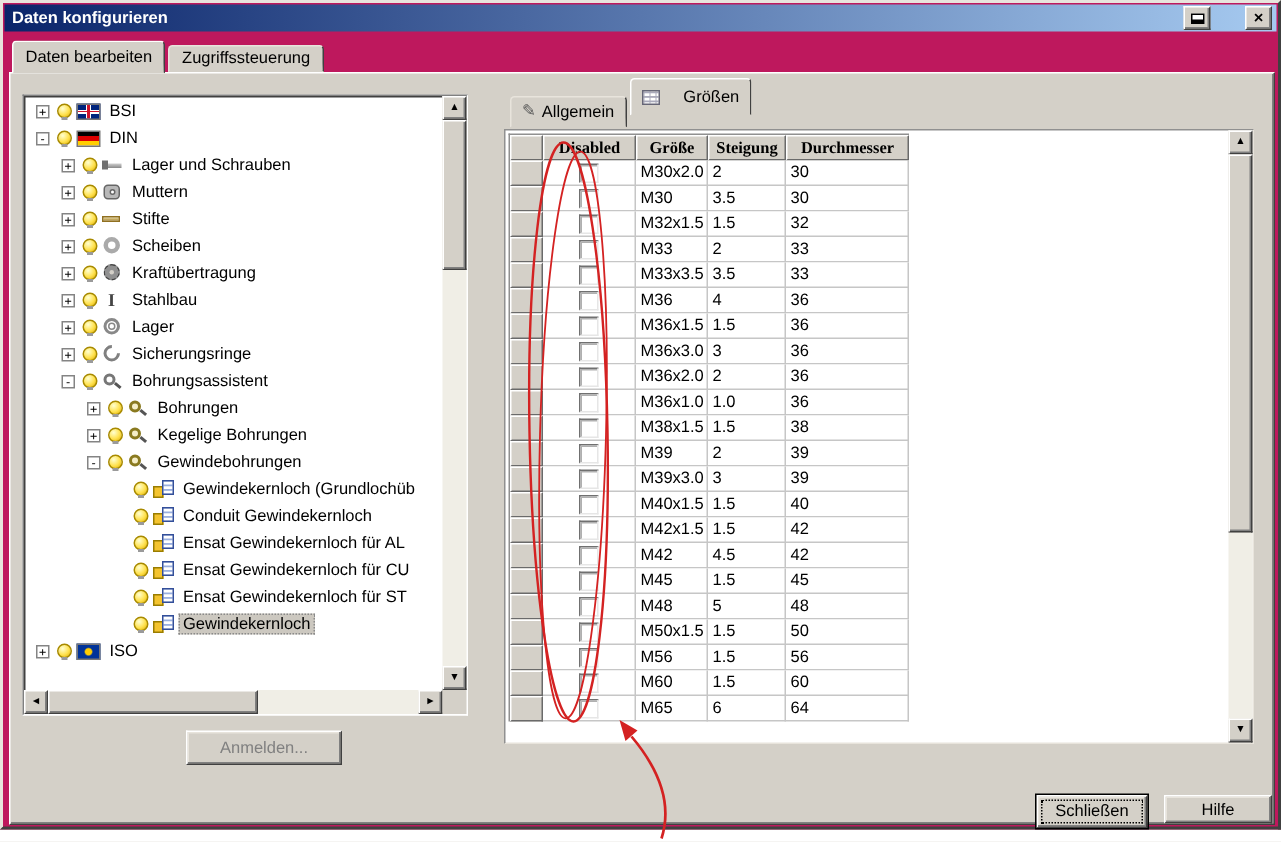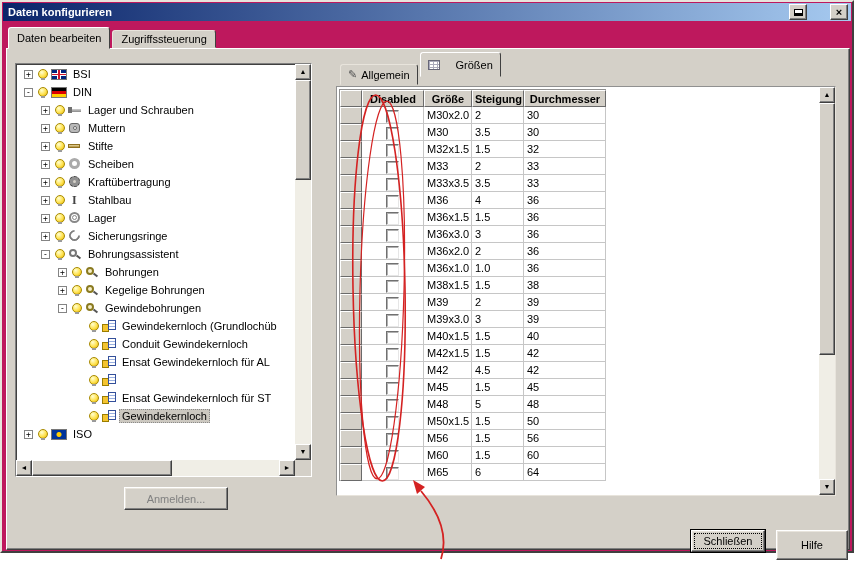--- a/index.html
+++ b/index.html
@@ -88,37 +88,37 @@
   .tree-hs .left{left:0;top:0;} .tree-hs .right{right:0;top:0;}
   .tree-hs .sb-thumb{top:0;left:16px;height:16px;width:140px;}
   .sb-corner{position:absolute;right:0;bottom:0;width:16px;height:16px;background:#d4d0c8;}
   
   .btn{position:absolute;background:#d4d0c8;border:1px solid;border-color:#fff #404040 #404040 #fff;
     box-shadow:inset -1px -1px 0 #808080,inset 1px 1px 0 #e8e4dc;font-family:"Liberation Sans",sans-serif;
     font-size:11px;color:#000;text-align:center;padding:0;z-index:2;}
   .anmelden{left:122px;top:485px;width:104px;height:23px;color:#808080;}
   .schliessen{left:689px;top:528px;width:74px;height:22px;outline:1px solid #000;}
   .schliessen::after{content:"";position:absolute;left:2px;top:2px;right:2px;bottom:2px;border:1px dotted #000;}
-  .hilfe{left:774px;top:528px;width:72px;height:30px;}
+  .hilfe{left:774px;top:528px;width:72px;height:19px;}
   
   .ptabs{position:absolute;left:338px;top:61px;display:flex;align-items:flex-end;z-index:2;height:23px;}
   .ptab{display:flex;align-items:center;height:19px;padding:0 7px;background:#d4d0c8;border:1px solid;
     border-color:#e8e4dc #404040 transparent #e8e4dc;border-radius:3px 3px 0 0;margin-right:2px;margin-bottom:1px;}
   .ptab.active{height:23px;margin-bottom:9px;border-color:#fff #404040 transparent #fff;gap:12px;}
   .pticon{margin-right:4px;color:#555;font-size:11px;line-height:11px;}
   .gridic{display:inline-block;width:12px;height:10px;border:1px solid #667;background:#fff;box-sizing:border-box;
     background-image:linear-gradient(#aab 1px,transparent 1px),linear-gradient(90deg,#aab 1px,transparent 1px);
     background-size:4px 3px;margin-right:4px;}
   
   .gridbox{position:absolute;left:334px;top:84px;width:500px;height:410px;background:#fff;z-index:2;
     border:1px solid;border-color:#909090 #e8e4dc #e8e4dc #909090;box-sizing:border-box;}
   table.grid{position:absolute;left:2px;top:2px;border-collapse:separate;border-spacing:0;table-layout:fixed;
     width:266px;border-left:1px solid #909090;border-top:1px solid #909090;}
   table.grid th{background:#d4d0c8;font-weight:bold;font-size:11px;height:17px;padding:0 2px;
-    border:1px solid;border-color:#fff #6a6a6a #6a6a6a #fff;box-sizing:border-box;white-space:nowrap;overflow:hidden;}
+    border:1px solid;border-color:#fff #6a6a6a #6a6a6a #fff;box-sizing:border-box;white-space:nowrap;overflow:hidden;font-family:Liberation Serif, serif;}
   table.grid td{height:17px;line-height:16px;padding:0 3px;font-size:11px;background:#fff;
     border-right:1px solid #c6c6c6;border-bottom:1px solid #c6c6c6;box-sizing:border-box;white-space:nowrap;overflow:hidden;}
   table.grid td.sel{background:#d4d0c8;border:1px solid;border-color:#fff #6a6a6a #6a6a6a #fff;}
   td.cbcell{text-align:center;}
   .cb{display:inline-block;width:11px;height:11px;background:#fff;border:1px solid;
     border-color:#707070 #e6e6e6 #e6e6e6 #707070;box-shadow:inset 1px 1px 0 #b0b0b0;vertical-align:middle;box-sizing:content-box;}
   .grid-vs{right:0;top:0;width:16px;bottom:0;}
   .grid-vs .up{top:0;left:0;} .grid-vs .down{bottom:0;left:0;}
   .grid-vs .sb-thumb{left:0;top:16px;width:16px;height:252px;}
   
@@ -246,20 +246,21 @@
         <div class="tree-row" style="padding-left: 57px;">
           <span class="exp-sp"></span>
           <span class="i i-bulb"></span>
           <span class="i i-doc"></span>
           <span class="tlabel">Ensat Gewindekernloch für AL</span>
         </div>
         <div class="tree-row" style="padding-left: 57px;">
           <span class="exp-sp"></span>
           <span class="i i-bulb"></span>
           <span class="i i-doc"></span>
+          <span class="tlabel">Ensat Gewindekernloch für CU</span>
         </div>
         <div class="tree-row" style="padding-left: 57px;">
           <span class="exp-sp"></span>
           <span class="i i-bulb"></span>
           <span class="i i-doc"></span>
           <span class="tlabel">Ensat Gewindekernloch für ST</span>
         </div>
         <div class="tree-row" style="padding-left: 57px;">
           <span class="exp-sp"></span>
           <span class="i i-bulb"></span>

